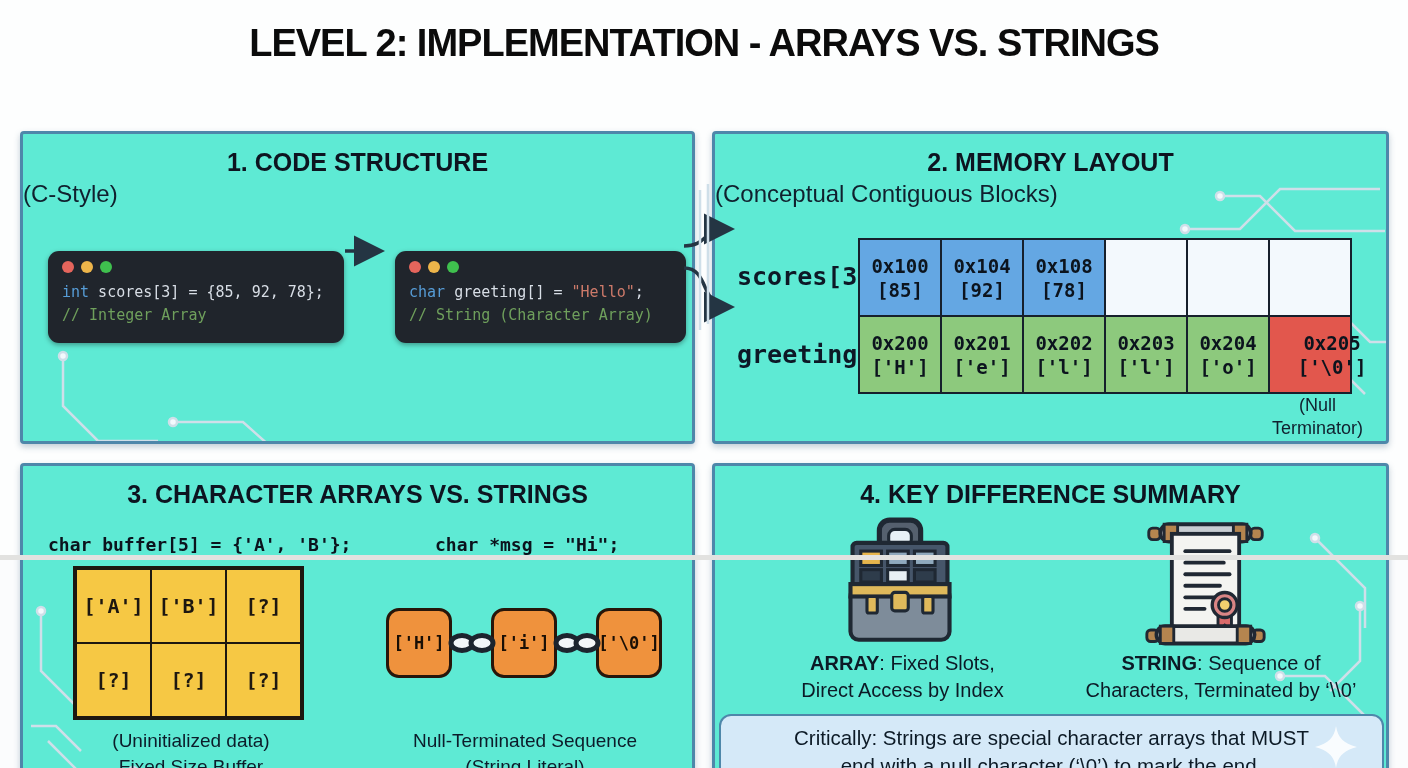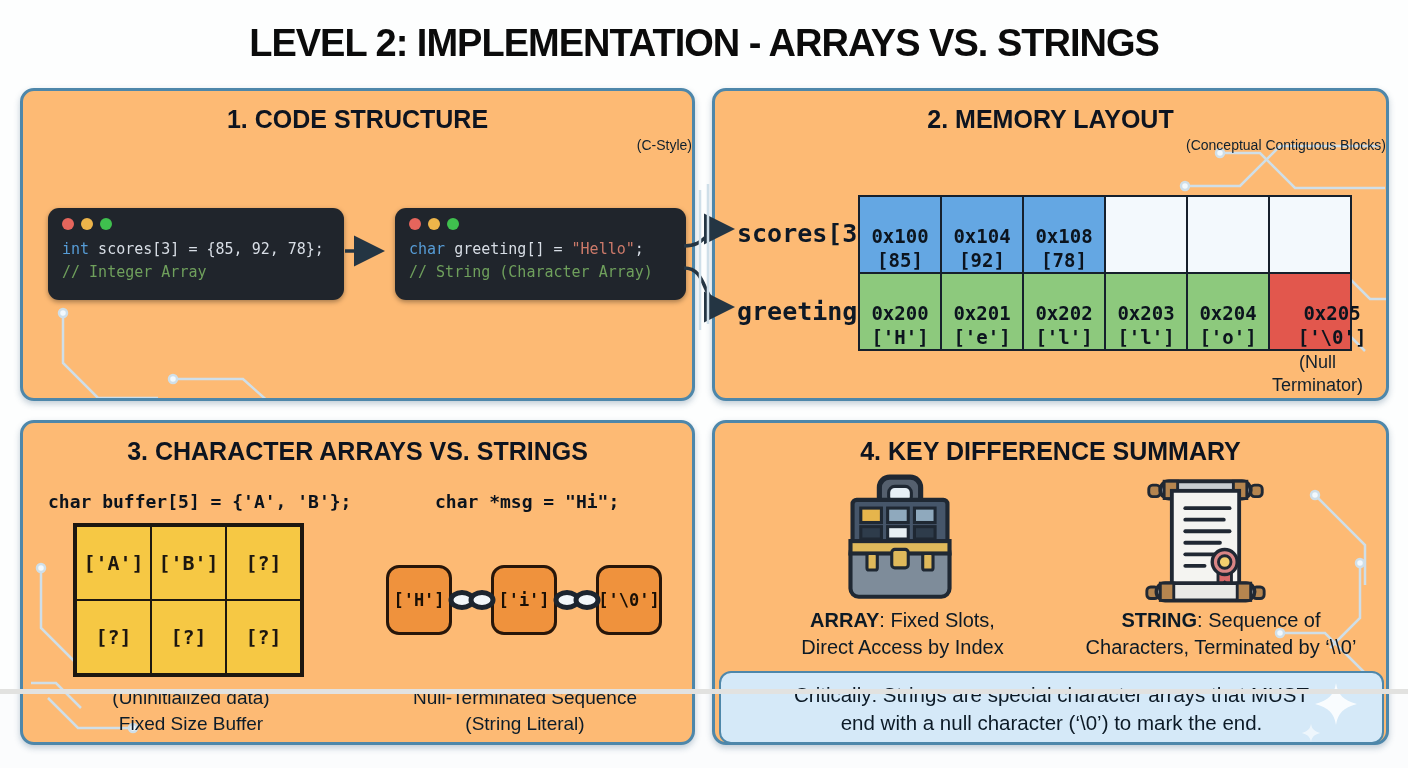--- a/index.html
+++ b/index.html
@@ -1,33 +1,33 @@
 <!DOCTYPE html>
 <html><head>
 <meta charset="utf-8">
 <style>
   * { margin:0; padding:0; box-sizing:border-box; }
   html,body { width:1408px; height:768px; overflow:hidden; }
   body { font-family:"Liberation Sans", sans-serif; background:#fbfcfd; }
-  #canvas { position:relative; width:1408px; height:694px; background:#fdfefe; }
+  #canvas { position:relative; width:1408px; height:560px; background:#fdfefe; }
 
   .main-title { position:absolute; top:22px; left:0; width:100%; text-align:center;
     font-size:38px; font-weight:bold; letter-spacing:-1px; color:#0b0b0b; }
 
-  .panel { position:absolute; background:#fdba74; border:3px solid #4e87aa;
-    border-radius:14px; box-shadow:0 3px 6px rgba(40,80,110,.28); }
+  .panel { position:absolute; background:#5eead4; border:3px solid #4e87aa;
+    border-radius:4px; box-shadow:0 3px 6px rgba(40,80,110,.28);margin-top:43px; }
   #panel1 { left:20px;  top:88px;  width:675px; height:313px; }
   #panel2 { left:712px; top:88px;  width:677px; height:313px; }
   #panel3 { left:20px;  top:420px; width:675px; height:325px; }
   #panel4 { left:712px; top:420px; width:677px; height:325px; }
 
   .panel-title { position:absolute; top:14px; left:0; width:100%; text-align:center;
     font-size:25px; font-weight:bold; color:#0d1420; z-index:1; }
-  .panel-sub { position:absolute; top:46px; left:0; width:100%; text-align:right;
-    font-size:14px; color:#10202e; z-index:1; }
+  .panel-sub { position:absolute; top:46px; left:0; width:100%; text-align:left;
+    font-size:24px; color:#10202e; z-index:1; }
 
   .decor { position:absolute; inset:0; width:100%; height:100%; z-index:0; pointer-events:none; }
   .decor path { stroke:#cfdfe9; stroke-width:2.5; fill:none; }
   .decor circle { stroke:#cfdfe9; stroke-width:2.5; fill:#f3f9fd; }
 
   
   .code-window { position:absolute; background:#20252c; border-radius:11px;
     padding:10px 14px 16px 14px; z-index:2; box-shadow:0 2px 5px rgba(0,0,0,.35); }
   #code-win1 { left:25px;  top:117px; width:296px; height:92px; }
   #code-win2 { left:372px; top:117px; width:291px; height:92px; }
@@ -39,21 +39,21 @@
   .kw { color:#569cd6; } .str { color:#cd7a6a; } .comment { color:#6fa05c; }
 
   
   .mem-label { position:absolute; width:118px; left:22px; text-align:right;
     font-family:"DejaVu Sans Mono", monospace; font-weight:bold; font-size:25px; color:#0d1826; z-index:1; }
   #mem-label-1 { top:128px; } #mem-label-2 { top:206px; }
   .mem-table { position:absolute; left:143px; top:104px; display:grid;
     grid-template-columns:repeat(6, 82px); grid-auto-rows:77px;
     border:1.5px solid #16202c; z-index:1; }
   .mem-cell { border:1.5px solid #16202c; display:flex; flex-direction:column;
-    align-items:center; justify-content:flex-end;
+    align-items:center; justify-content:center;
     font-family:"DejaVu Sans Mono", monospace; font-weight:bold; font-size:19px;
     line-height:24px; color:#0c141e; }
   .mem-int  { background:#64a7e3; }
   .mem-char { background:#8dc97d; }
   .mem-null { background:#e2574d;padding-left:44px; }
   .mem-empty{ background:#f3f9fd; }
   .null-note { position:absolute; left:495px; top:260px; width:215px; text-align:center;
     font-size:18px; line-height:23px; color:#10202e; z-index:1; }
 
   

